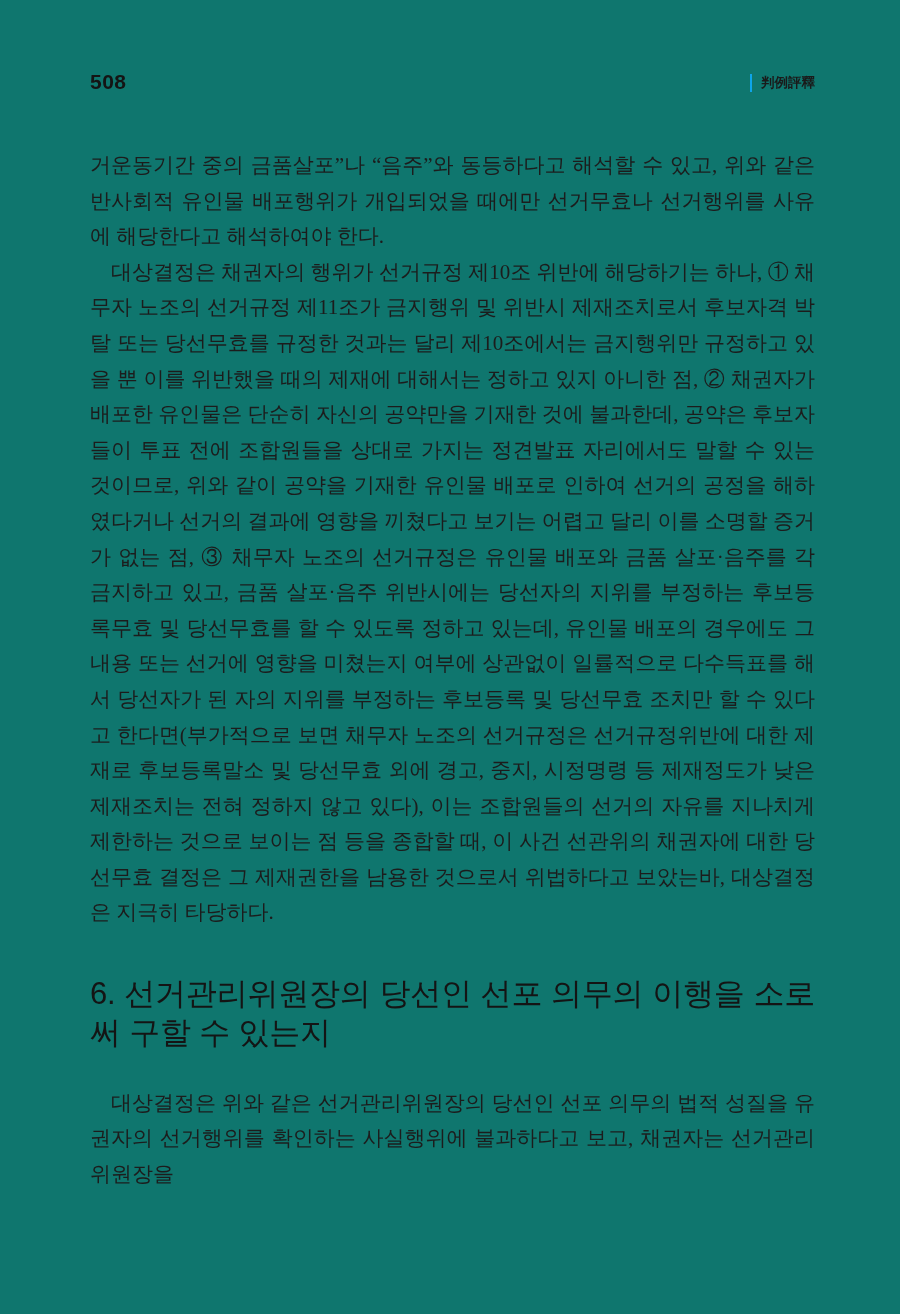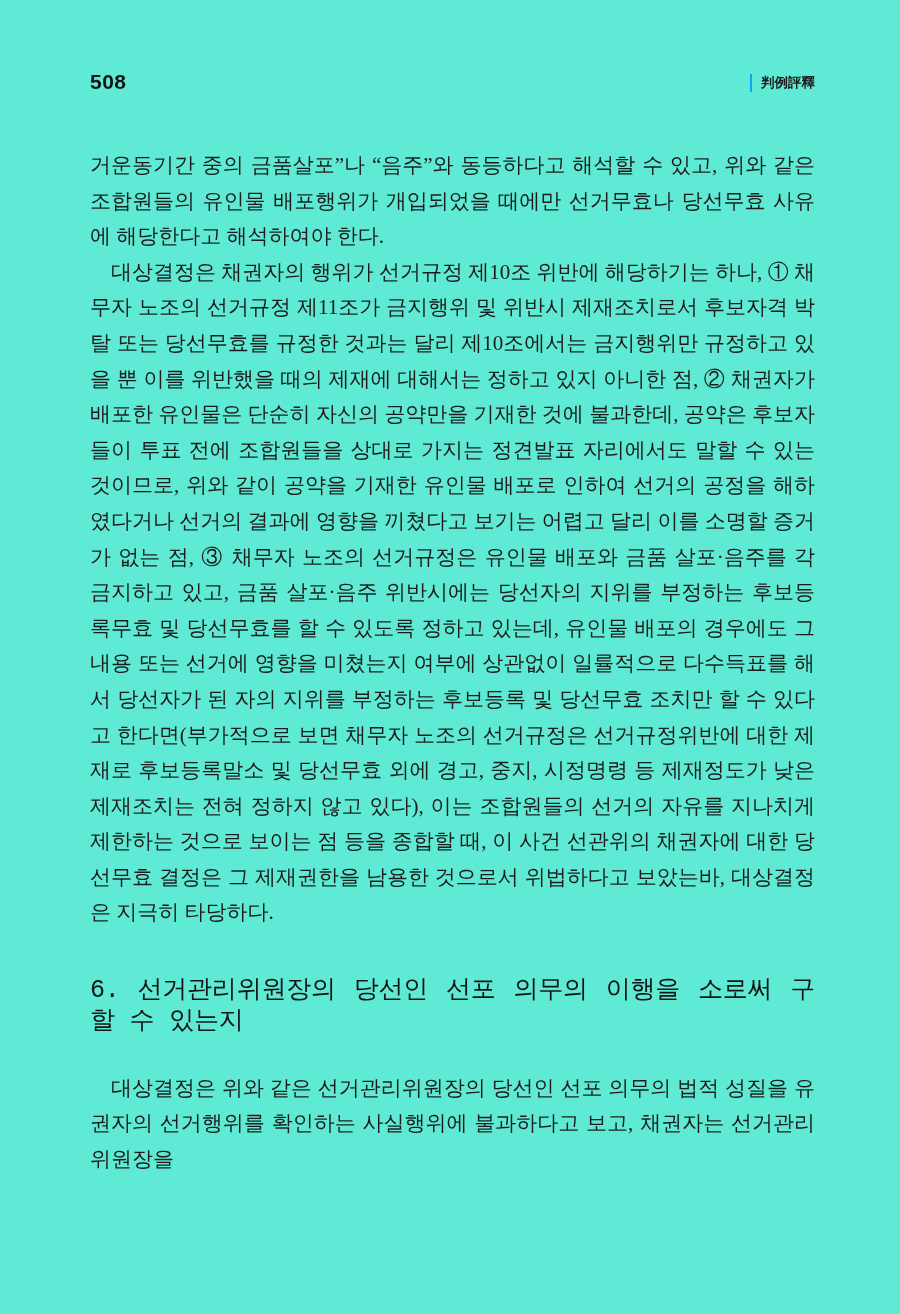--- a/index.html
+++ b/index.html
@@ -5,21 +5,21 @@
   html, body {
     margin: 0;
     padding: 0;
     background: #f4f4f4;
   }
   .page {
     position: relative;
     width: 900px;
     height: 1314px;
     margin: 0 auto;
-    background: #5eead4;
+    background: #0f766e;
     color: #1c1c1c;
     box-sizing: border-box;
     padding: 62px 85px 40px 90px;
     overflow: hidden;
   }
   .page-header {
     display: flex;
     justify-content: space-between;
     align-items: flex-end;
     height: 32px;
@@ -50,42 +50,42 @@
     word-break: break-all;
     color: #1c1c1c;
   }
   .body-text p {
     margin: 0;
   }
   .body-text p.indent {
     text-indent: 21px;
   }
   .section-heading {
-    font-family: Liberation Mono, monospace;
-    font-size: 25px;
+    font-family: Liberation Sans, sans-serif;
+    font-size: 31px;
     font-weight: 500;
     letter-spacing: -0.2px;
     color: #141414;
     margin: 44px 0 33px 0;
     line-height: 1.25;
   }
 </style>
 </head>
 <body>
 
 <div class="page">
 
   <div class="page-header">
     <span class="page-number">508</span>
     <span class="running-title">判例評釋</span>
   </div>
 
   <div class="body-text">
 
-    <p>거운동기간 중의 금품살포”나 “음주”와 동등하다고 해석할 수 있고, 위와 같은 조합원들의 유인물 배포행위가 개입되었을 때에만 선거무효나 당선무효 사유에 해당한다고 해석하여야 한다.</p>
+    <p>거운동기간 중의 금품살포”나 “음주”와 동등하다고 해석할 수 있고, 위와 같은 반사회적 유인물 배포행위가 개입되었을 때에만 선거무효나 선거행위를 사유에 해당한다고 해석하여야 한다.</p>
 
     <p class="indent">대상결정은 채권자의 행위가 선거규정 제10조 위반에 해당하기는 하나, ① 채무자 노조의 선거규정 제11조가 금지행위 및 위반시 제재조치로서 후보자격 박탈 또는 당선무효를 규정한 것과는 달리 제10조에서는 금지행위만 규정하고 있을 뿐 이를 위반했을 때의 제재에 대해서는 정하고 있지 아니한 점, ② 채권자가 배포한 유인물은 단순히 자신의 공약만을 기재한 것에 불과한데, 공약은 후보자들이 투표 전에 조합원들을 상대로 가지는 정견발표 자리에서도 말할 수 있는 것이므로, 위와 같이 공약을 기재한 유인물 배포로 인하여 선거의 공정을 해하였다거나 선거의 결과에 영향을 끼쳤다고 보기는 어렵고 달리 이를 소명할 증거가 없는 점, ③ 채무자 노조의 선거규정은 유인물 배포와 금품 살포·음주를 각 금지하고 있고, 금품 살포·음주 위반시에는 당선자의 지위를 부정하는 후보등록무효 및 당선무효를 할 수 있도록 정하고 있는데, 유인물 배포의 경우에도 그 내용 또는 선거에 영향을 미쳤는지 여부에 상관없이 일률적으로 다수득표를 해서 당선자가 된 자의 지위를 부정하는 후보등록 및 당선무효 조치만 할 수 있다고 한다면(부가적으로 보면 채무자 노조의 선거규정은 선거규정위반에 대한 제재로 후보등록말소 및 당선무효 외에 경고, 중지, 시정명령 등 제재정도가 낮은 제재조치는 전혀 정하지 않고 있다), 이는 조합원들의 선거의 자유를 지나치게 제한하는 것으로 보이는 점 등을 종합할 때, 이 사건 선관위의 채권자에 대한 당선무효 결정은 그 제재권한을 남용한 것으로서 위법하다고 보았는바, 대상결정은 지극히 타당하다.</p>
 
     <h2 class="section-heading">6. 선거관리위원장의 당선인 선포 의무의 이행을 소로써 구할 수 있는지</h2>
 
 
     <p class="indent">대상결정은 위와 같은 선거관리위원장의 당선인 선포 의무의 법적 성질을 유권자의 선거행위를 확인하는 사실행위에 불과하다고 보고, 채권자는 선거관리위원장을</p>
 
   </div>
 

